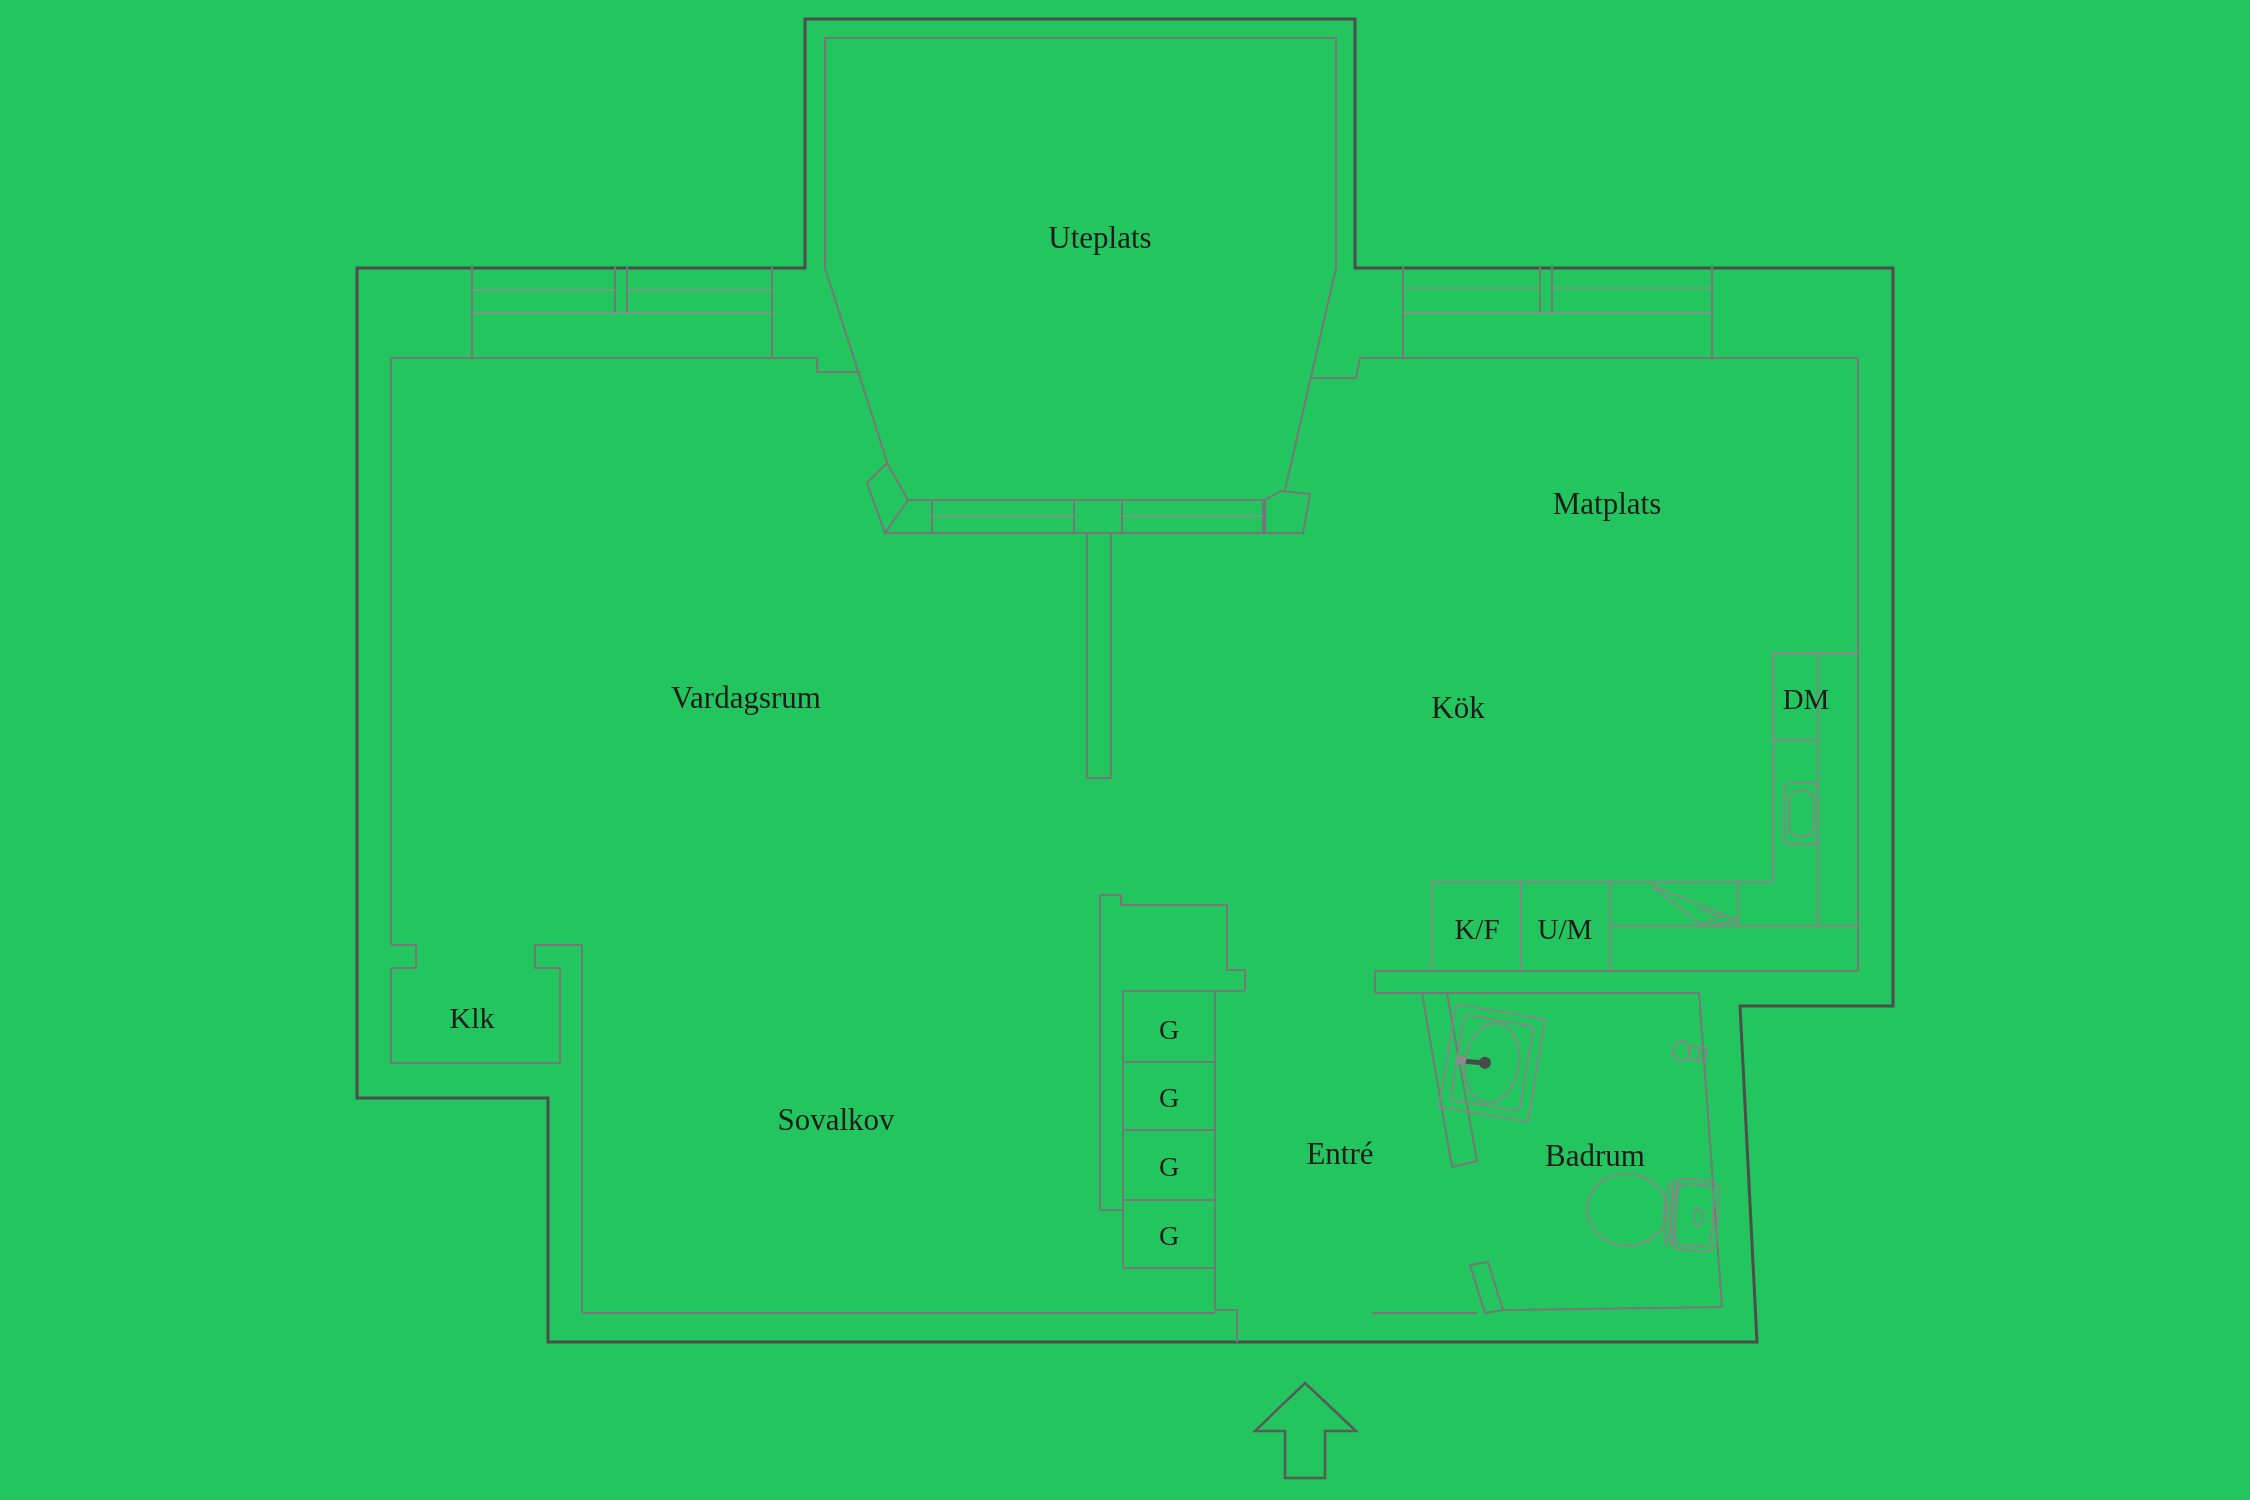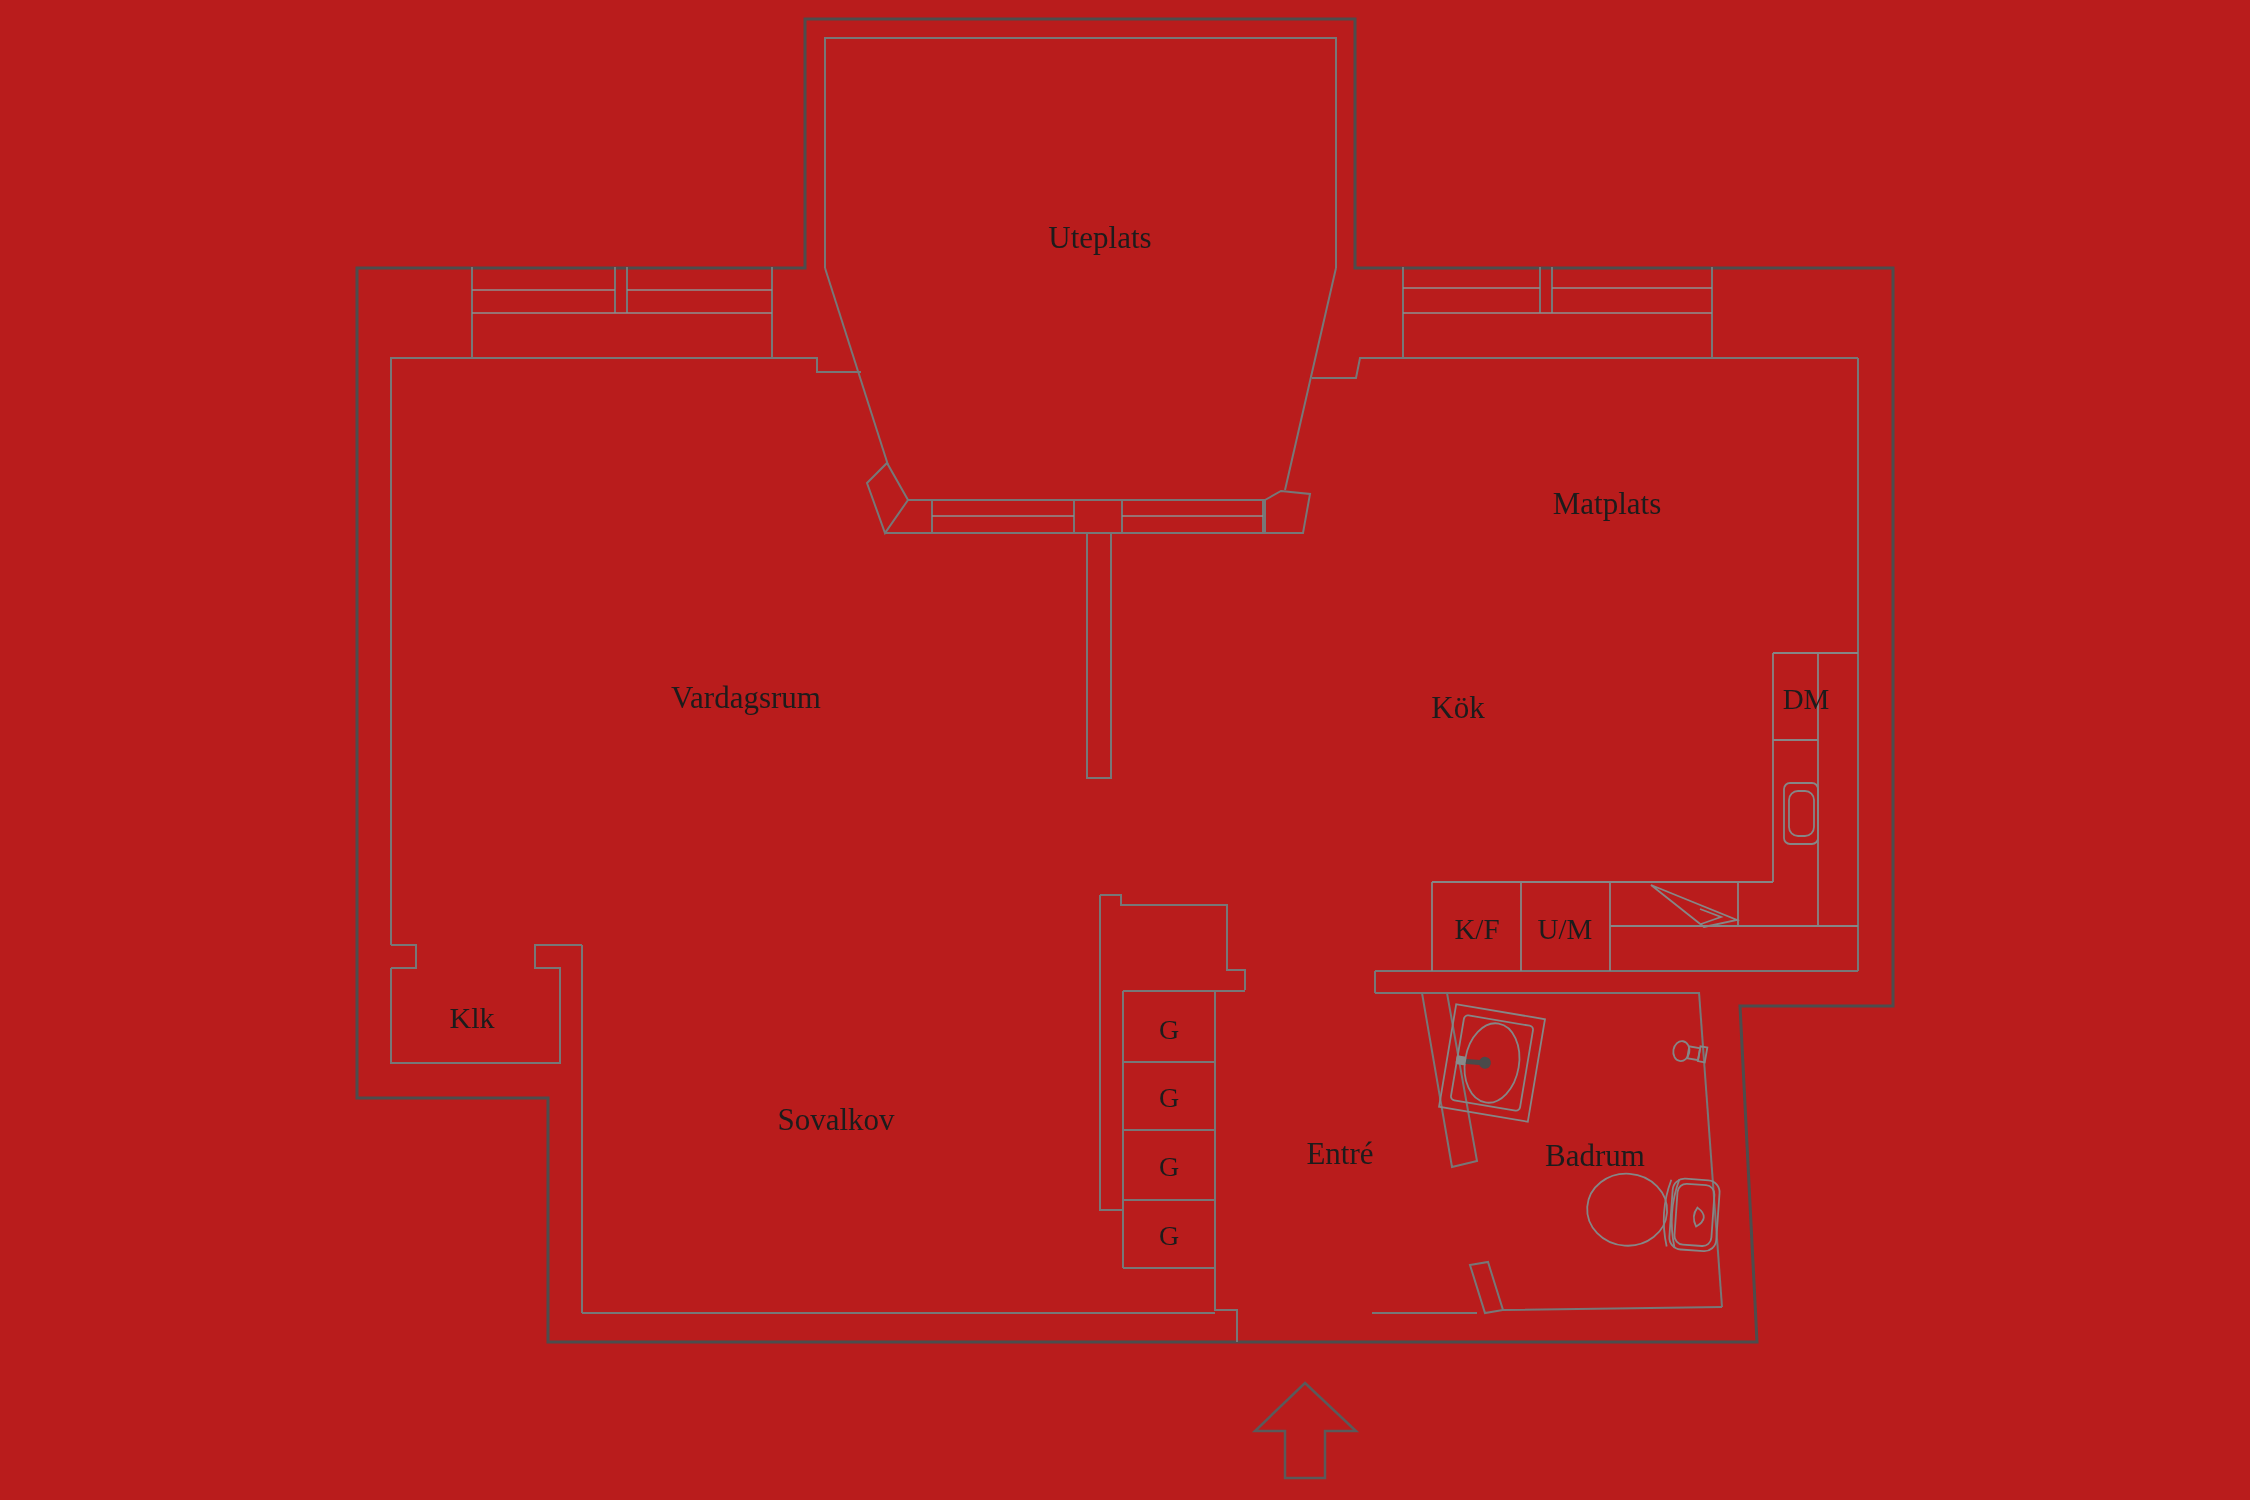--- a/index.html
+++ b/index.html
@@ -1,16 +1,16 @@
 <!DOCTYPE html>
 <html><head>
 <meta charset="utf-8">
 <style>
   html,body{margin:0;padding:0;background:#ffffff;}
-  .stage{position:relative;width:2250px;height:1500px;background:#b91c1c;overflow:hidden;}
+  .stage{position:relative;width:2250px;height:1500px;background:#22c55e;overflow:hidden;}
   svg{display:block;width:2250px;height:1500px;}
   .w-outer{fill:none;stroke:#4d4d4d;stroke-width:3;}
   .w-inner{fill:none;stroke:#777777;stroke-width:2;}
   .w-fix{fill:none;stroke:#868686;stroke-width:1.8;}
   .w-glass{fill:none;stroke:#8f8f8f;stroke-width:1.5;}
   .w-arrow{fill:none;stroke:#5a5a5a;stroke-width:2.5;}
   .lbl{font-family:"Liberation Serif","DejaVu Serif",serif;fill:#1c1c1c;text-anchor:middle;}
   .lbl-room{font-size:31px;}
   .lbl-fix{font-size:29px;}
   .lbl-g{font-size:28px;}

